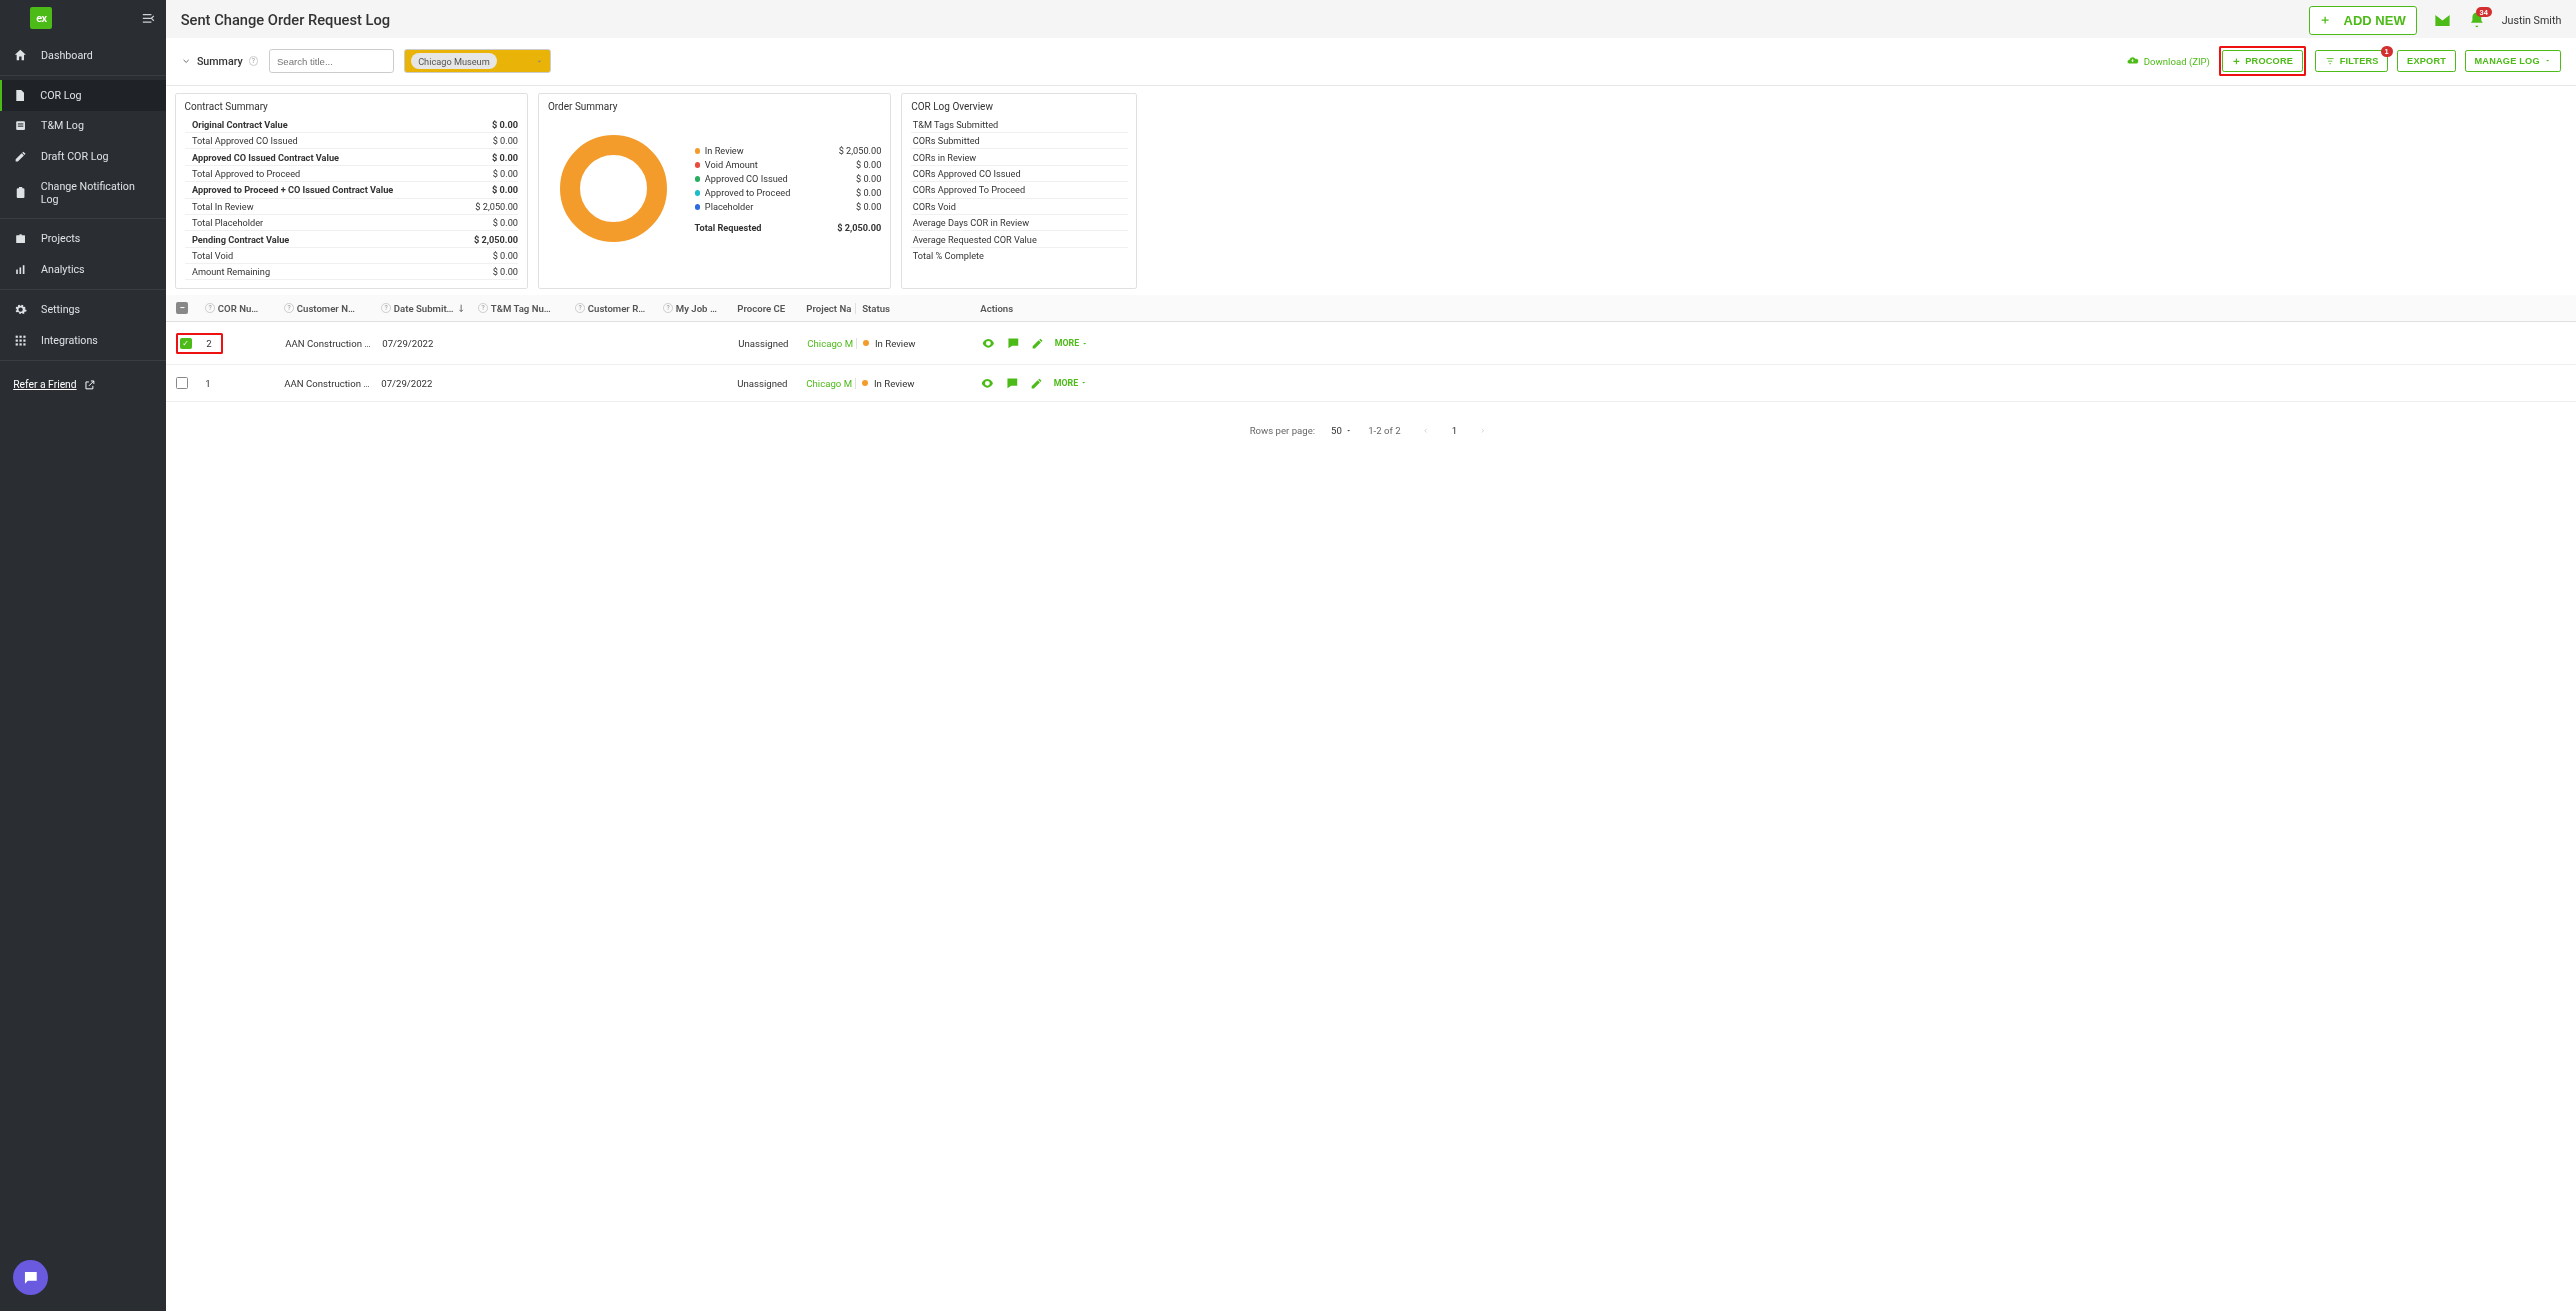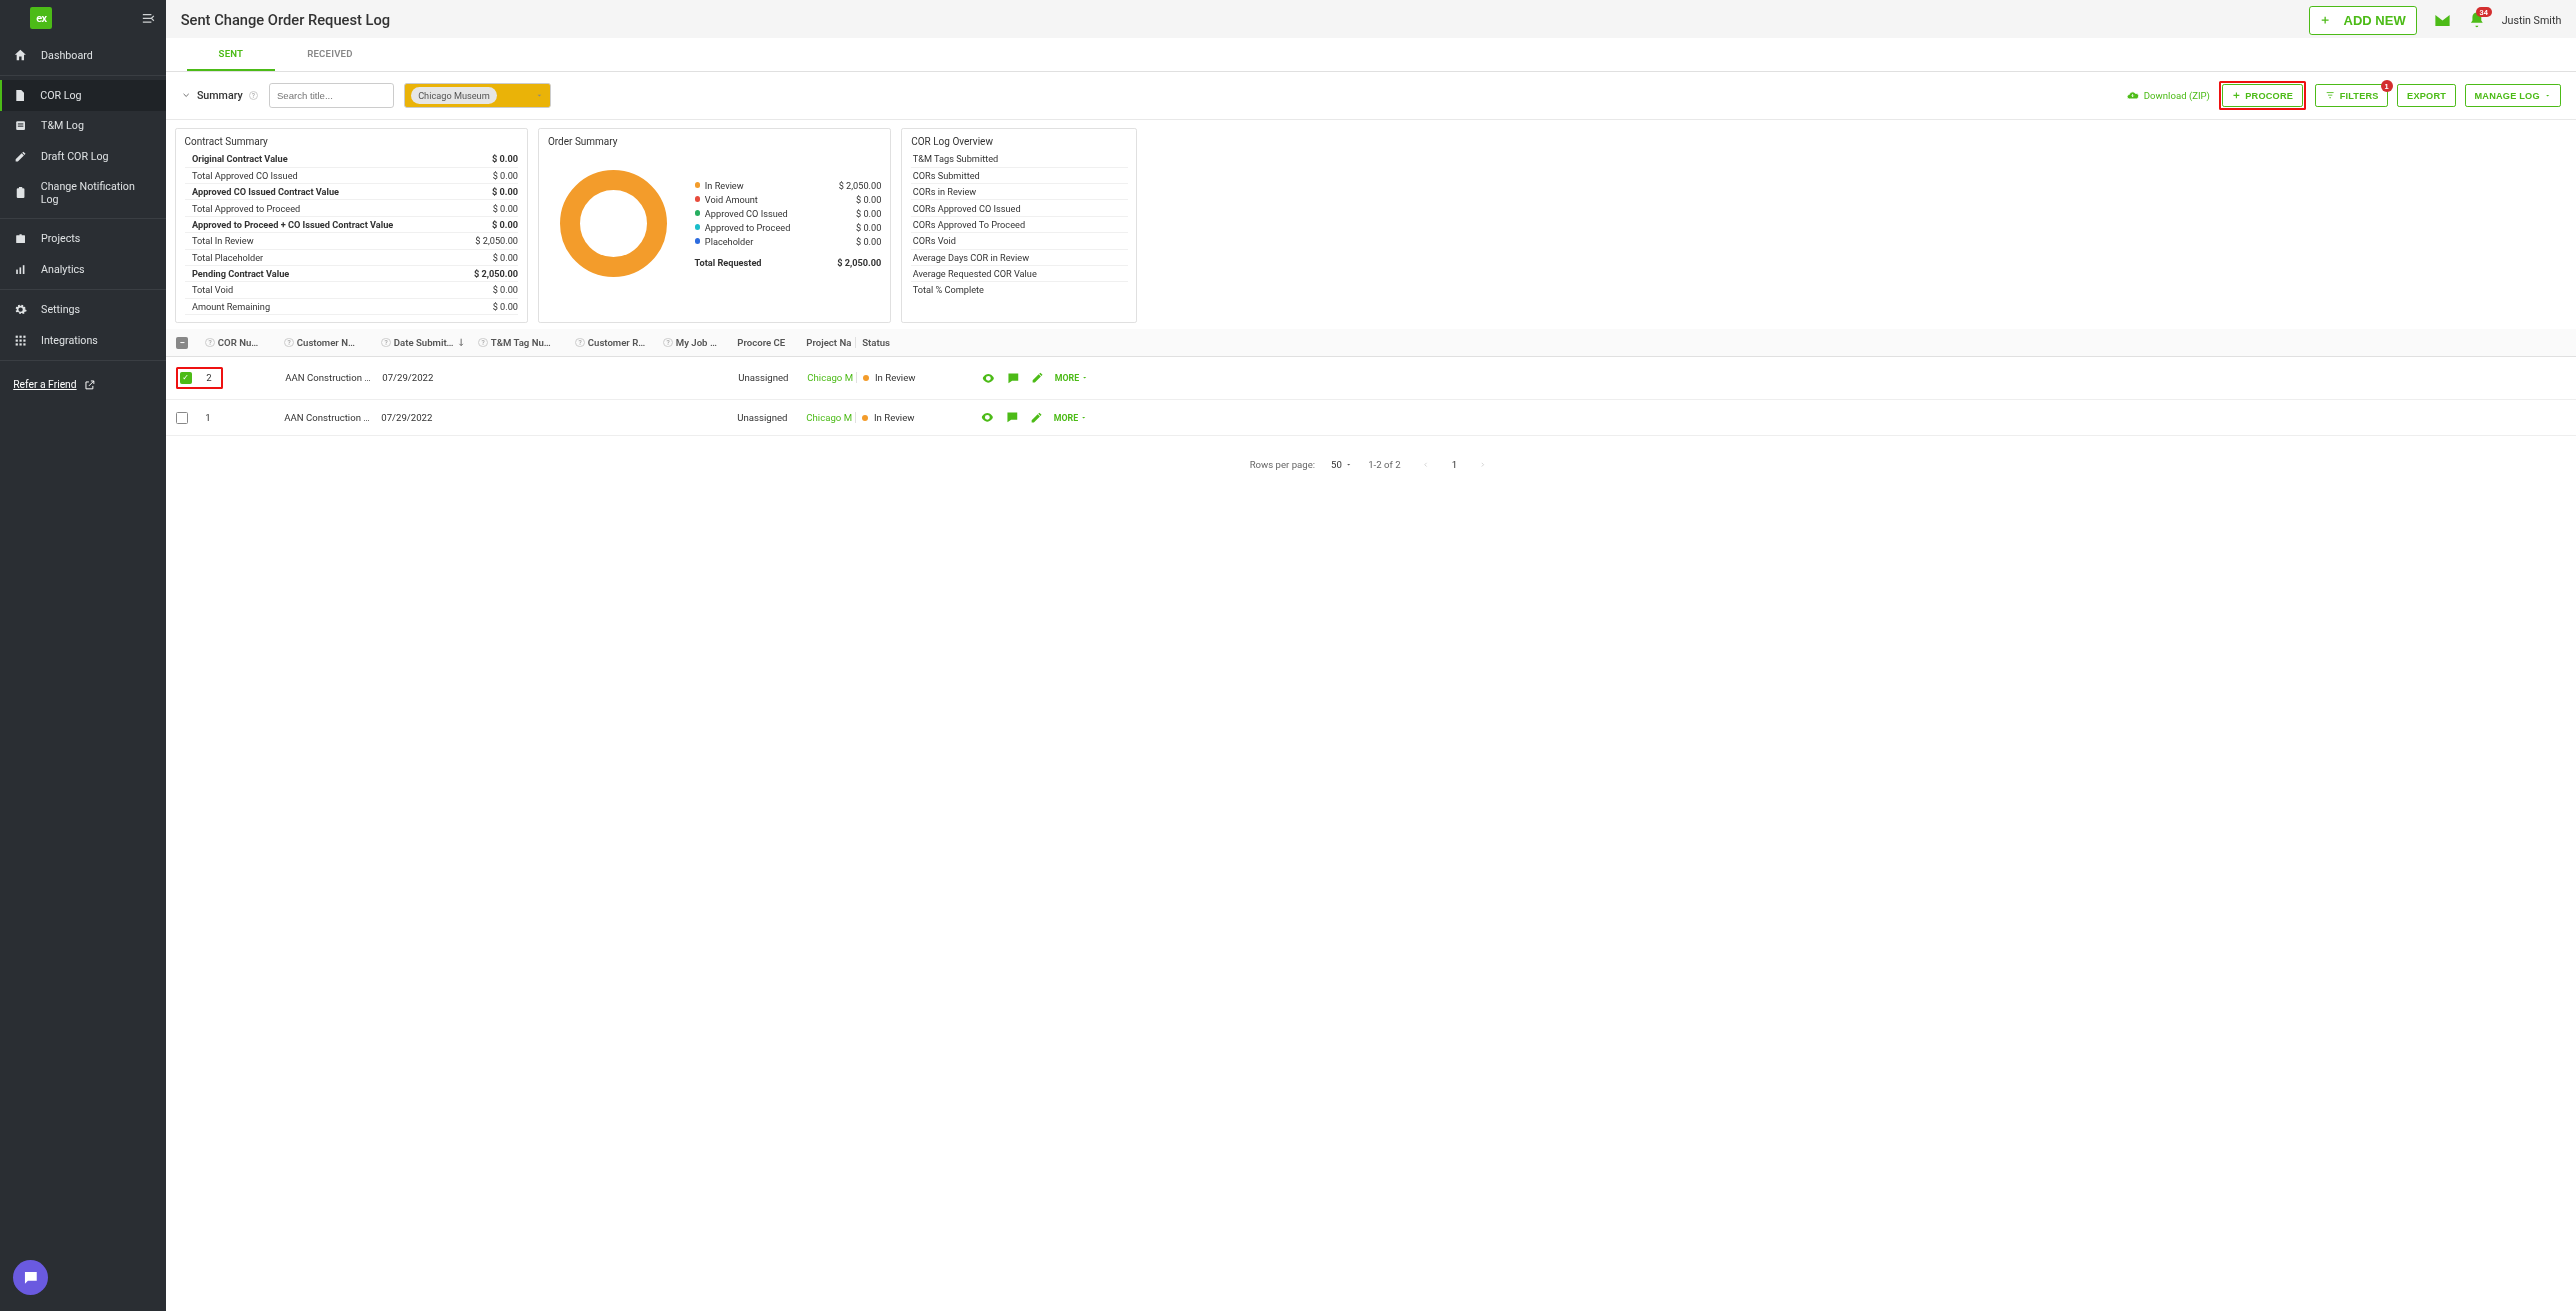--- a/index.html
+++ b/index.html
@@ -236,24 +236,20 @@
         <span class="bell-wrap">
           <svg width="17.7" height="17.7" viewBox="0 0 24 24" fill="#4cbb17">
               <path d="M12 2a6 6 0 00-6 6v5l-2 3h16l-2-3V8a6 6 0 00-6-6zm0 20a2 2 0 002-2h-4a2 2 0 002 2z"></path>
             </svg>
           <span class="bell-badge">34</span>
         </span>
         <span class="username">Justin Smith</span>
       </div>
     </div>
 
-    <div class="tabs">
-      <div class="tab active">SENT</div>
-      <div class="tab">RECEIVED</div>
-    </div>
 
     <div class="toolbar-row">
       <div class="summary-toggle">
         <span>
             <svg width="10.3" height="10.3" viewBox="0 0 24 24" fill="none" stroke="#555" stroke-width="2">
               <path d="M6 9l6 6 6-6"></path>
             </svg>
           </span>
         <span>Summary</span>
         <span class="help">?</span>
@@ -483,20 +479,23 @@
           </div>
         <div class="col c-ce">
             <span>Procore CE</span>
           </div>
         <div class="col c-proj">
             <span>Project Na</span>
           </div>
         <div class="col c-status vline" style="padding-left:5.9px;">
             <span>Status</span>
           </div>
+        <div class="col c-actions">
+            <span>Actions</span>
+          </div>
       </div>
       <div id="tbody">
           <div class="trow">
     <div class="col c-check"></div>
     <div class="col" style="width:109px;margin-left:-29px;">
               <span class="red-box2" style="display:flex;align-items:center;gap:14.7px;">
                 <span class="cb checked">✓</span>
                 <span style="width:13.2px;">2</span>
               </span>
             </div>

